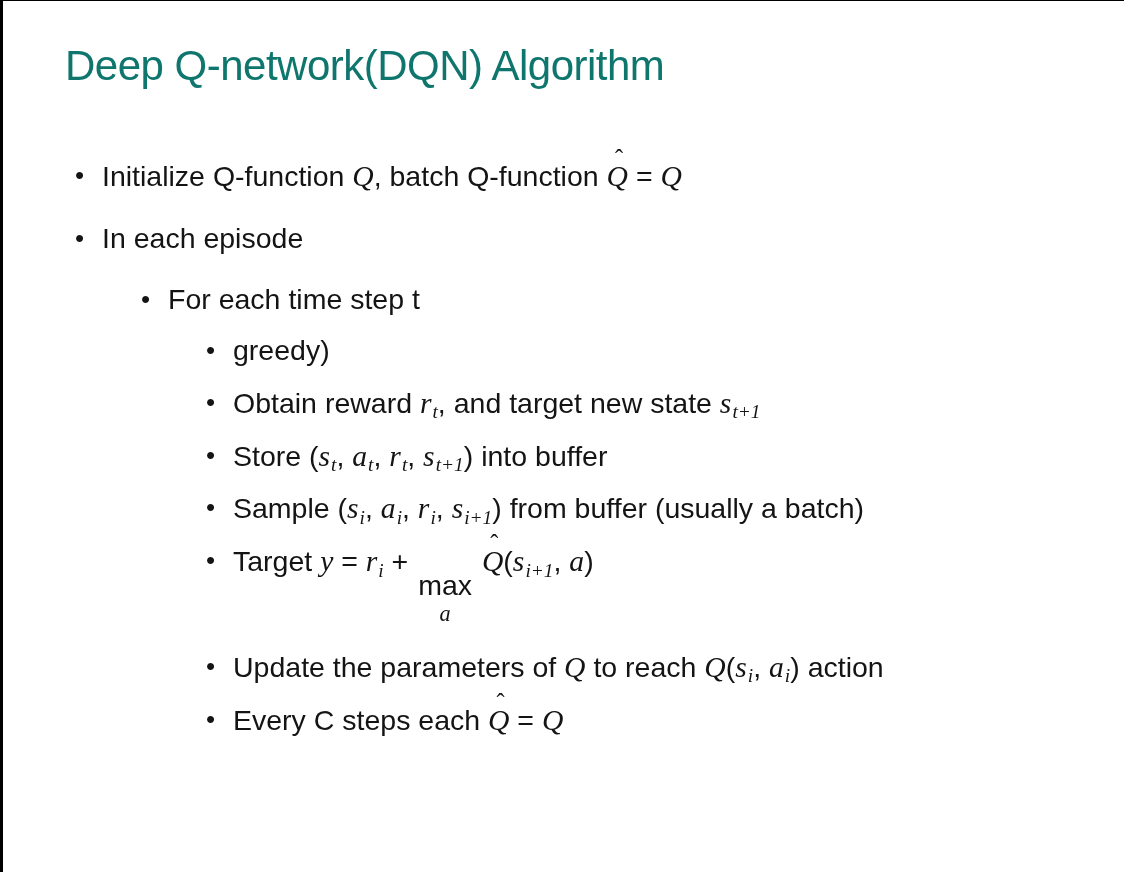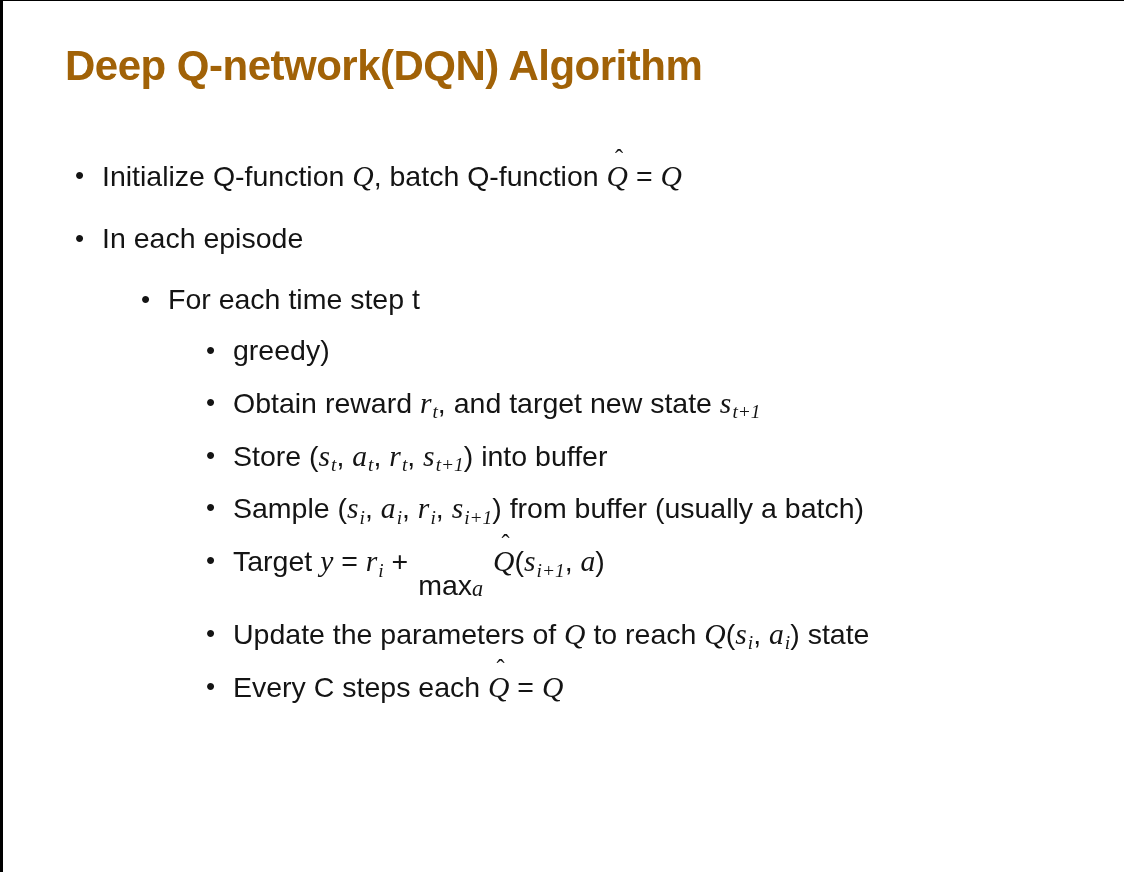--- a/index.html
+++ b/index.html
@@ -15,23 +15,23 @@
     font-family: "Liberation Sans", sans-serif;
     color: #151515;
   }
   .title {
     position: absolute;
     left: 62px;
     top: 40px;
     margin: 0;
     font-size: 42px;
     line-height: 1.2;
-    font-weight: 700;
+    font-weight: 400;
     letter-spacing: -0.5px;
-    color: #a16207;
+    color: #0f766e;
     white-space: nowrap;
   }
   .bullets {
     position: absolute;
     left: 0;
     top: 157px;
     right: 14px;
   }
   .bullet {
     display: flex;
@@ -73,25 +73,25 @@
     left: 58%;
     top: -0.46em;
     transform: translateX(-50%);
     font-family: "Liberation Serif", serif;
     font-style: normal;
     font-size: 0.85em;
     line-height: 1;
   }
   .munder {
     display: inline-flex;
-    flex-direction: row;
-    align-items: flex-end;
+    flex-direction: column;
+    align-items: center;
     vertical-align: -0.85em;
     line-height: 1;
-    margin: 0 2px;
+    margin: 8px 2px;
   }
   .munder .base { font-family: "Liberation Sans", sans-serif; font-style: normal; }
   .munder .under {
     font-family: "Liberation Serif", serif;
     font-style: italic;
     font-size: 0.78em;
     margin-top: 3px;
   }
 </style>
 </head>
@@ -147,21 +147,21 @@
         <div class="content">
           <span class="line"><span class="txt">Target </span><span class="math">y</span><span class="txt"> = </span><span class="math">r</span><span class="sub">i</span><span class="txt"> + </span><span class="munder">
               <span class="base">max</span>
               <span class="under">a</span>
             </span><span class="txt"> </span><span class="hat"><span class="hatmark">ˆ</span><span class="math">Q</span></span><span class="txt">(</span><span class="math">s</span><span class="sub">i+1</span><span class="txt">, </span><span class="math">a</span><span class="txt">)</span></span>
         </div>
       </div>
       <div class="bullet l3">
         <span class="marker">•</span>
         <div class="content">
-          <span class="line"><span class="txt">Update the parameters of </span><span class="math">Q</span><span class="txt"> to reach </span><span class="math">Q</span><span class="txt">(</span><span class="math">s</span><span class="sub">i</span><span class="txt">, </span><span class="math">a</span><span class="sub">i</span><span class="txt">) state</span></span>
+          <span class="line"><span class="txt">Update the parameters of </span><span class="math">Q</span><span class="txt"> to reach </span><span class="math">Q</span><span class="txt">(</span><span class="math">s</span><span class="sub">i</span><span class="txt">, </span><span class="math">a</span><span class="sub">i</span><span class="txt">) action</span></span>
         </div>
       </div>
       <div class="bullet l3">
         <span class="marker">•</span>
         <div class="content">
           <span class="line"><span class="txt">Every C steps each </span><span class="hat"><span class="hatmark">ˆ</span><span class="math">Q</span></span><span class="txt"> = </span><span class="math">Q</span></span>
         </div>
       </div>
     </div>
 </div>

